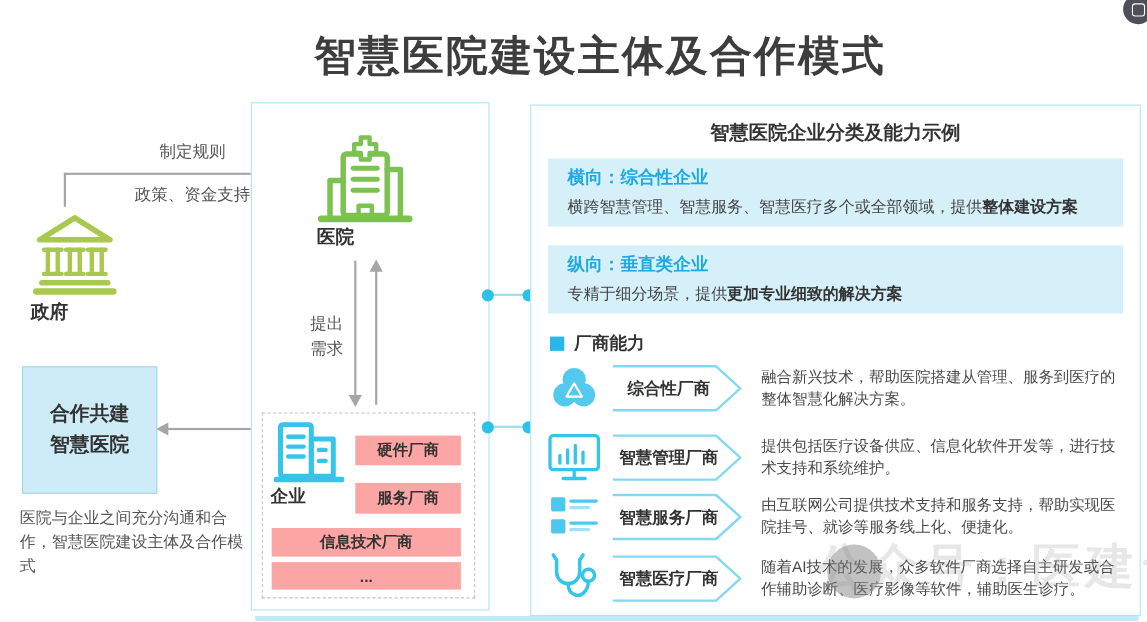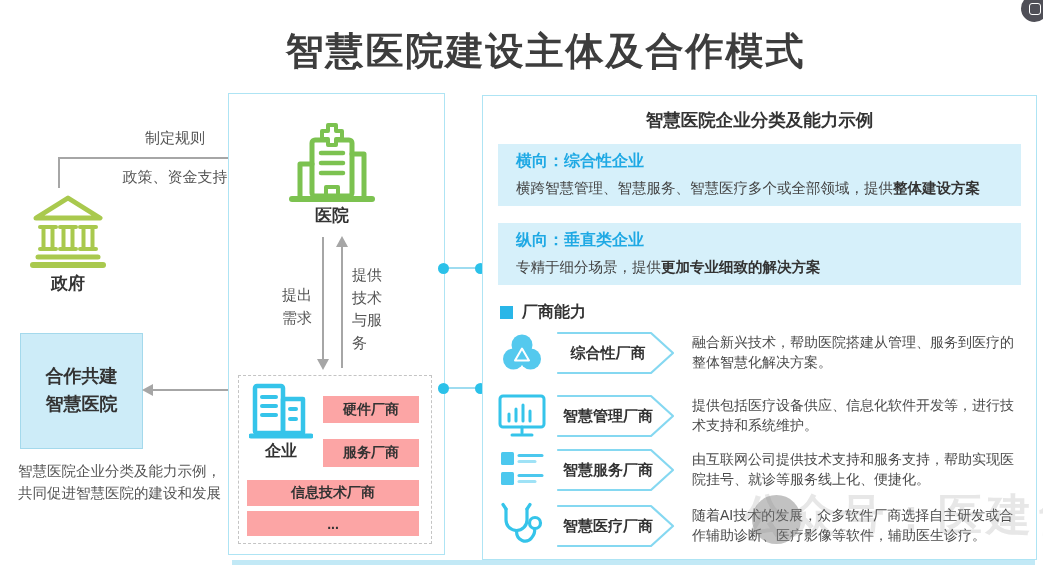--- a/index.html
+++ b/index.html
@@ -20,21 +20,21 @@
   .small-label{font-size:15px;color:#555;}
   .center-text{text-align:center;}
   
   .result-box{left:20px;top:333px;width:121px;height:114px;background:#cdecf8;border:1px solid #a4d9ec;
     display:flex;flex-direction:column;justify-content:center;align-items:center;
     font-size:18px;font-weight:bold;color:#333;line-height:1.55;}
   .note{left:18px;top:461px;width:206px;font-size:14.5px;color:#555;line-height:1.5;}
   
   .center-box{left:228px;top:93px;width:215px;height:460px;border:1px solid #aee4f4;background:#fff;}
   .dashed-box{left:238px;top:375px;width:192px;height:167px;border:1px dashed #c4c4c4;}
-  .entity-label{font-weight:bold;font-size:17px;color:#333;text-align:center;}
+  .entity-label{font-weight:bold;font-size:17px;color:#333;}
   .tag{background:#fca5a5;display:flex;align-items:center;justify-content:center;
     font-size:14px;font-weight:bold;color:#333;}
   
   .cyan-line{background:#9edcf0;height:2px;}
   .cyan-dot{width:11px;height:11px;border-radius:50%;background:#2bc1e9;}
   
   .right-panel{left:482px;top:95px;width:553px;height:463px;border:1px solid #aee4f4;background:#fff;}
   .panel-title{left:0;top:12px;width:100%;text-align:center;font-size:17.5px;font-weight:bold;color:#333;}
   .sectionbg{left:15px;width:523px;height:62px;background:#d6f0fa;}
   .sec-heading{position:absolute;left:18px;top:7px;font-size:16px;font-weight:bold;color:#1fa9e4;}
@@ -99,21 +99,21 @@
     </g>
   </svg>
   <div class="abs entity-label" style="left:28px;top:272px;width:80px;">政府</div>
 
   <div class="abs result-box">
     <span>合作共建</span>
     <span>智慧医院</span>
   </div>
   <div class="abs gline" style="left:150px;top:389px;width:78px;height:2px;"></div>
   <div class="abs arrow-left" style="left:142px;top:384px;"></div>
-  <div class="abs note">智慧医院企业分类及能力示例，共同促进智慧医院的建设和发展</div>
+  <div class="abs note">医院与企业之间充分沟通和合作，智慧医院建设主体及合作模式</div>
 
   <div class="abs center-box"></div>
 
   <svg class="abs" style="left:288px;top:120px;" width="88" height="84" viewBox="0 0 88 84">
     <g stroke="#7cc250" fill="none" stroke-linecap="round" stroke-linejoin="round">
       <rect x="24" y="20" width="40" height="56" rx="3" stroke-width="5"></rect>
       <path d="M24 44 H12 V76" stroke-width="5"></path>
       <path d="M64 34 H76 V76" stroke-width="5"></path>
       <line x1="33" y1="33" x2="55" y2="33" stroke-width="4.5"></line>
       <line x1="33" y1="43" x2="55" y2="43" stroke-width="4.5"></line>
@@ -123,21 +123,20 @@
       <line x1="4" y1="79" x2="84" y2="79" stroke-width="6"></line>
     </g>
   </svg>
   <div class="abs entity-label" style="left:288px;top:204px;width:88px;">医院</div>
 
   <div class="abs gline" style="left:322px;top:237px;width:2px;height:124px;"></div>
   <div class="abs arrow-down" style="left:317px;top:359px;"></div>
   <div class="abs gline" style="left:341px;top:245px;width:2px;height:123px;"></div>
   <div class="abs arrow-up" style="left:336px;top:236px;"></div>
   <div class="abs small-label" style="left:282px;top:284px;width:34px;line-height:1.5;">提出需求</div>
-  <div class="abs small-label" style="left:352px;top:264px;width:34px;line-height:1.5;">提供技术与服务</div>
 
   <div class="abs dashed-box"></div>
   <svg class="abs" style="left:249px;top:381px;" width="64" height="60" viewBox="0 0 64 60">
     <g stroke="#35c4ea" fill="none" stroke-linecap="round" stroke-linejoin="round">
       <rect x="6" y="5" width="28" height="47" rx="2" stroke-width="4.5"></rect>
       <rect x="34" y="18" width="20" height="34" stroke-width="4.5"></rect>
       <line x1="13" y1="16" x2="27" y2="16" stroke-width="4"></line>
       <line x1="13" y1="25" x2="27" y2="25" stroke-width="4"></line>
       <line x1="13" y1="34" x2="27" y2="34" stroke-width="4"></line>
       <line x1="41" y1="28" x2="47" y2="28" stroke-width="4"></line>

